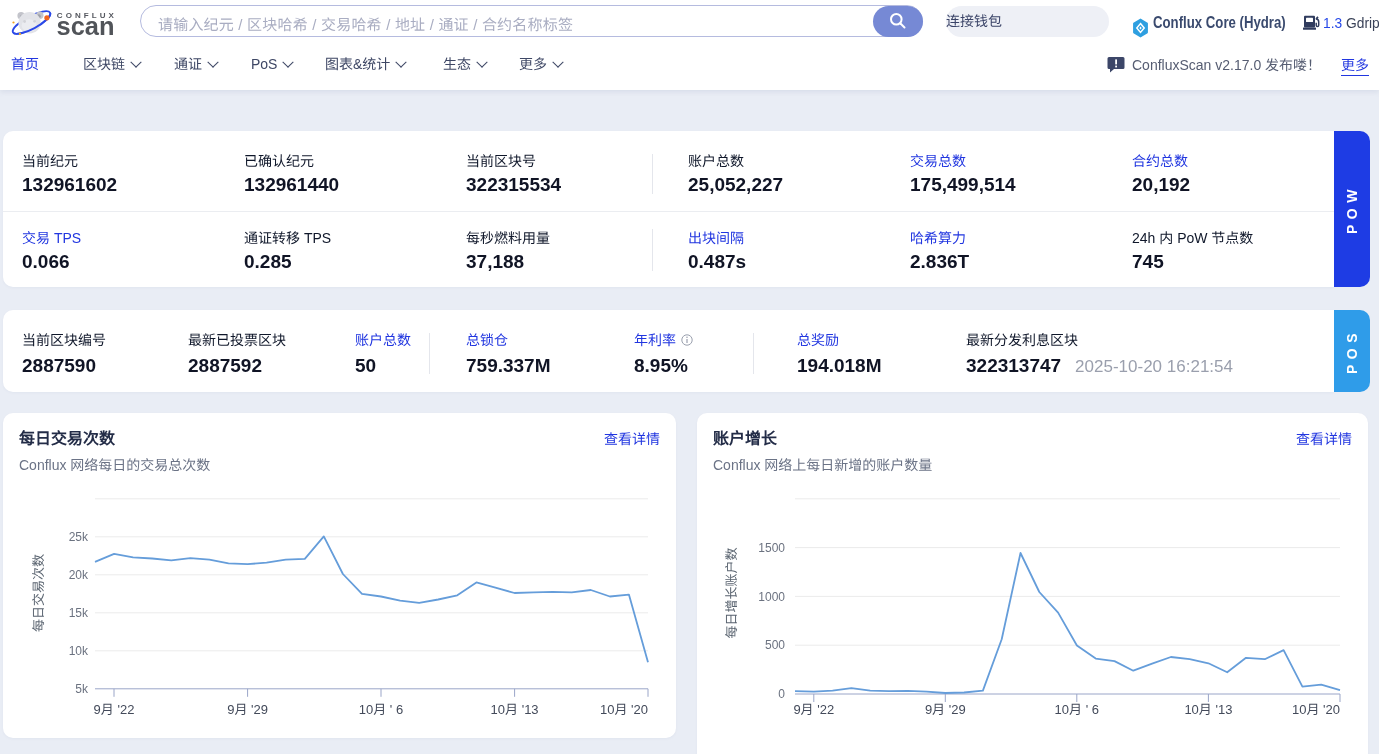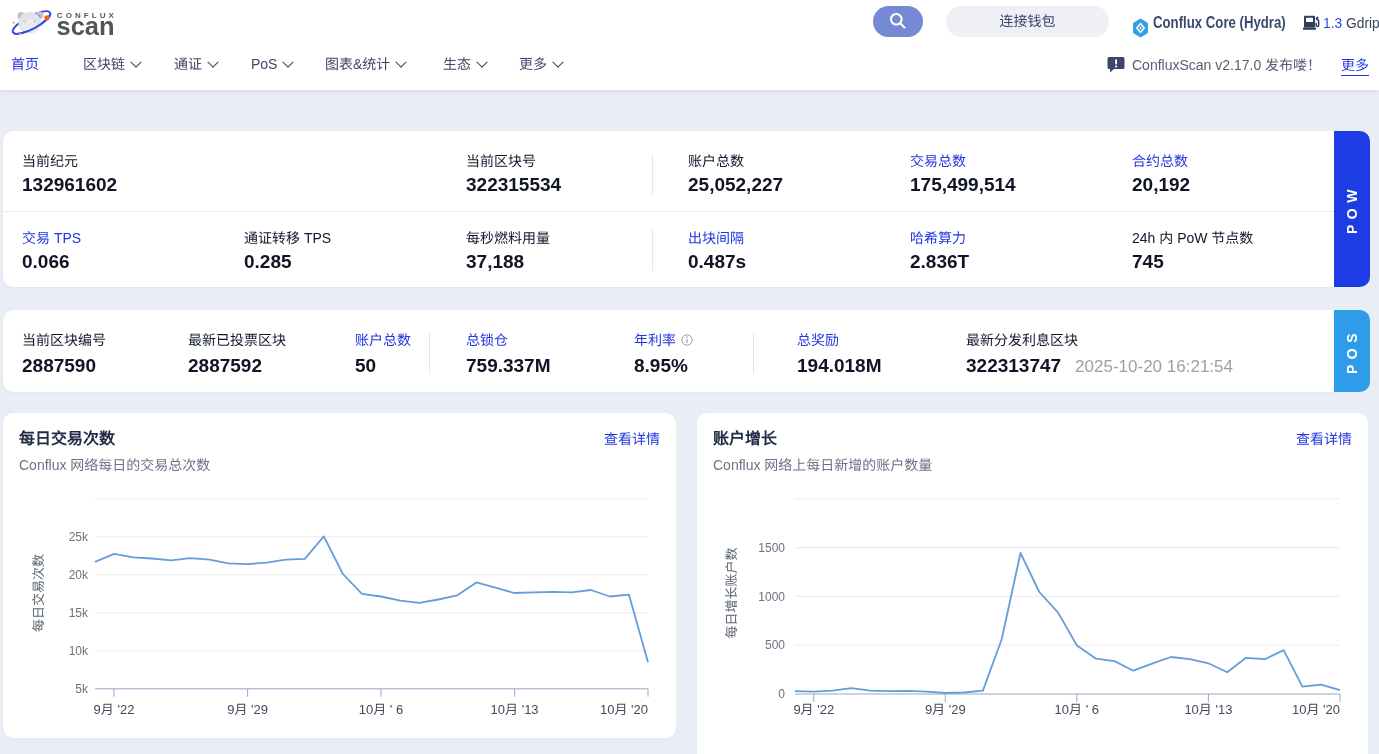--- a/index.html
+++ b/index.html
@@ -5,21 +5,21 @@
 <style>
 * { margin:0; padding:0; box-sizing:border-box; }
 html,body { width:1379px; height:754px; overflow:hidden; }
 body { font-family:"Liberation Sans", sans-serif; background:#e9edf5; position:relative; }
 .abs { position:absolute; }
 
 #header { position:absolute; left:0; top:0; width:1379px; height:90px; background:#fff; box-shadow:0 2px 5px rgba(140,150,185,0.18); }
 #search { position:absolute; left:140px; top:5px; width:783px; height:32px; border:1px solid #b5bbdf; border-radius:16px; background:#fff; }
 #search .ph { position:absolute; left:17px; top:7px; font-size:15px; color:#a9adc2; letter-spacing:0.2px; }
 #searchbtn { position:absolute; left:873px; top:6px; width:50px; height:31px; border-radius:16px; background:#7689d5; }
-#wallet { position:absolute; left:946px; top:6px; width:163px; height:31px; border-radius:16px; background:#eef0f6; color:#3b4468; font-size:14px; text-align:center; line-height:31px; }
+#wallet { position:absolute; left:946px; top:6px; width:163px; height:31px; border-radius:16px; background:#eef0f6; color:#3b4468; font-size:14px; line-height:31px; }
 #core { position:absolute; left:1133px; top:9px; height:28px; }
 #coretxt { position:absolute; left:1153px; top:13px; font-size:16.5px; font-weight:bold; color:#3a4a6e; transform:scaleX(0.8); transform-origin:left center; white-space:nowrap; }
 #gastxt { position:absolute; left:1323px; top:14px; font-size:15px; color:#3a4258; transform:scaleX(0.92); transform-origin:left center; white-space:nowrap; }
 
 
 .nav { position:absolute; top:55px; font-size:14px; line-height:19px; color:#3e4765; white-space:nowrap; }
 .nav.active { color:#2136e0; }
 .chev { display:inline-block; width:8px; height:8px; border-right:1.6px solid #3e4765; border-bottom:1.6px solid #3e4765; transform:rotate(45deg) translate(-2px,-2px); margin-left:7px; }
 #annctxt { position:absolute; left:1132px; top:54px; font-size:14px; color:#565d72; }
 #anncmore { position:absolute; left:1341px; top:54px; font-size:14px; color:#2136e0; border-bottom:1.5px solid #2136e0; padding-bottom:1px; }
@@ -60,20 +60,23 @@
     <ellipse cx="15.2" cy="21.5" rx="7.5" ry="6.2" fill="#ebecf0"></ellipse>
     <circle cx="10.6" cy="17.5" r="1.4" fill="#d2d3d8"></circle>
     <circle cx="20.6" cy="17.3" r="1.4" fill="#d2d3d8"></circle>
     <path d="M 36.3 9.15 A 21 6.3 -28 0 1 -0.65 28.8" fill="none" stroke="#2b49e8" stroke-width="1.9"></path>
     <circle cx="32.9" cy="13.8" r="2.6" fill="#f2641e"></circle>
     <circle cx="-0.5" cy="18.5" r="1.1" fill="#f0a21e"></circle>
     <circle cx="5.9" cy="29.9" r="1.1" fill="#f5b31e"></circle>
     <text x="42.8" y="14.4" font-size="8" font-weight="bold" fill="#55585f" textLength="57" lengthAdjust="spacing">CONFLUX</text>
     <text x="42.5" y="30.8" font-size="25" font-weight="bold" fill="#515459" textLength="58" lengthAdjust="spacingAndGlyphs">scan</text>
   </svg>
+  <div id="search">
+      <span class="ph">请输入纪元 / 区块哈希 / 交易哈希 / 地址 / 通证 / 合约名称标签</span>
+    </div>
   <div id="searchbtn">
     <svg width="18" height="18" viewBox="0 0 18 18" style="position:absolute;left:16px;top:6px">
       <circle cx="7.3" cy="7.3" r="5.3" fill="none" stroke="#fff" stroke-width="2"></circle>
       <line x1="11.5" y1="11.5" x2="15.5" y2="15.5" stroke="#fff" stroke-width="2" stroke-linecap="round"></line>
     </svg>
   </div>
   <div id="wallet">连接钱包</div>
   <svg id="core" width="15" height="18" viewBox="0 0 15 18" style="top:13.5px;left:1132.5px">
     <polygon points="7.5,0.3 14.2,4.4 14.2,13.6 7.5,17.7 0.8,13.6 0.8,4.4" fill="#2e9fe0" stroke="#2e9fe0" stroke-width="1.4" stroke-linejoin="round"></polygon>
     <path d="M7.5 4.6 L11.2 9 L7.5 13.4 L3.8 9 Z" fill="none" stroke="#fff" stroke-width="1.5"></path>
@@ -104,20 +107,24 @@
   </svg>
   <div id="annctxt">ConfluxScan v2.17.0 发布喽！</div>
   <div id="anncmore">更多</div>
 </div>
 
 <div class="card" id="powcard">
   <div class="abs" style="left:19px;top:20px">
       <div class="slabel">当前纪元</div>
       <div class="svalue">132961602</div>
     </div>
+  <div class="abs" style="left:241px;top:20px">
+      <div class="slabel">已确认纪元</div>
+      <div class="svalue">132961440</div>
+    </div>
   <div class="abs" style="left:463px;top:20px">
       <div class="slabel">当前区块号</div>
       <div class="svalue">322315534</div>
     </div>
   <div class="abs" style="left:685px;top:20px">
       <div class="slabel">账户总数</div>
       <div class="svalue">25,052,227</div>
     </div>
   <div class="abs" style="left:907px;top:20px">
       <div class="slabel blue">交易总数</div>

